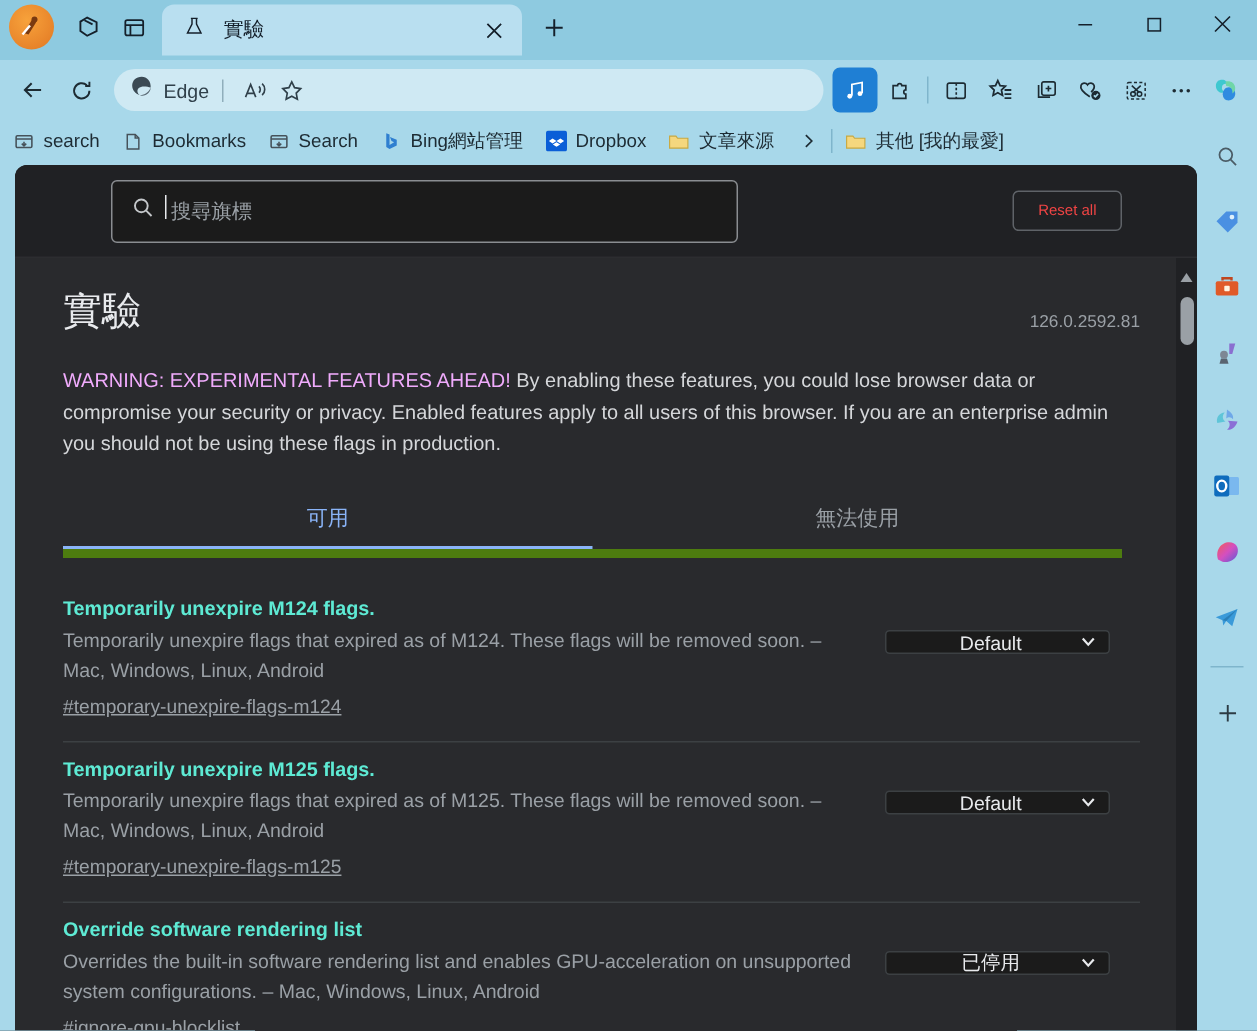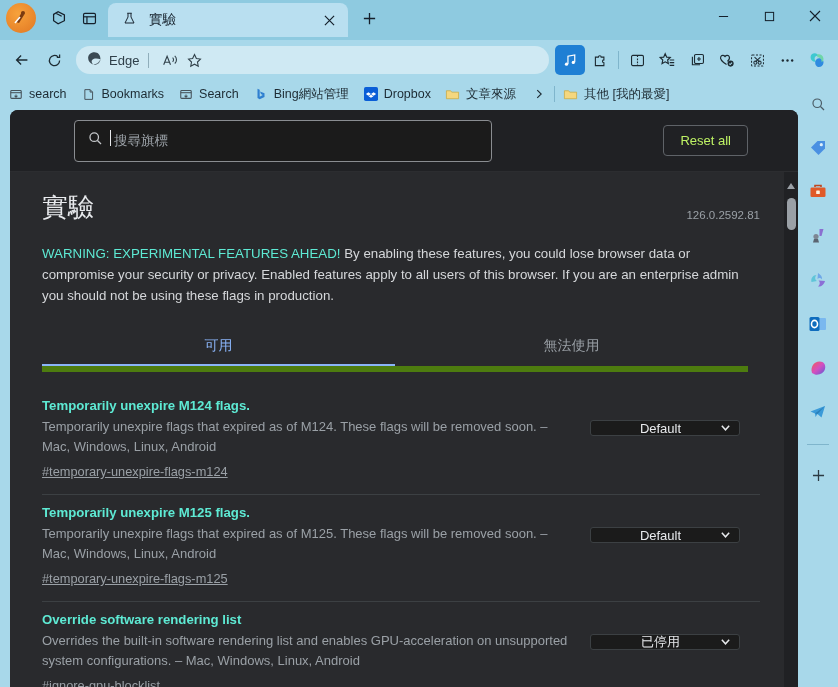--- a/index.html
+++ b/index.html
@@ -97,35 +97,35 @@
     display: flex; align-items: center; padding: 0 12px;
     max-width: 418px; margin-left: 42px; text-align: right;
   }
   .search-ph { font-size: 13.5px; color: #9aa0a6; margin-left: 10px; position: relative; }
   .search-ph::before {
     content:""; position:absolute; left:-4px; top:-2px; width:1px; height:16px; background:#e8eaed;
   }
   .reset-btn {
     margin-left: auto; margin-right: 28px;
     border: 1px solid #5f6368; border-radius: 4px;
-    padding: 7px 16px; font-size: 13px; color: #bef264; background: transparent;
+    padding: 7px 16px; font-size: 10px; color: #ef4444; background: transparent;
   }
   .scrollarea {
     position: absolute; left: 0; top: 62px; width: 788px; height: 515px;
     background: #292a2d; overflow: hidden;
   }
   .content { padding: 18px 38px 0 32px; }
   .title-row { display: flex; align-items: flex-end; margin-bottom: 18px; }
   .page-title { font-size: 26px; color: #e8eaed; font-weight: normal; }
   .version { margin-left: auto; font-size: 11.5px; color: #9aa0a6; padding-bottom: 4px; }
   .warn {
     font-size: 13.3px; line-height: 1.58; color: #d5d7da; margin-bottom: 22px;
     max-width: 706px;
   }
-  .warn b { color: #5eead4; font-weight: normal; }
+  .warn b { color: #f0abfc; font-weight: normal; }
   .tabs { display: flex; border-bottom: 6px solid #4d7c0f; margin-bottom: 16px; max-width: 706px;}
   .tab-item {
     flex: 1; text-align: center; padding: 9px 0 11px 0; font-size: 14px; color: #9aa0a6;
   }
   .tab-item.sel { color: #8ab4f8; box-shadow: inset 0 -2px 0 0 #8ab4f8; }
   .flag {
     display: flex; align-items: flex-start; padding: 10px 0 14px 0;
     border-bottom: 1px solid #3c4043;
   }
   .flag:last-child { border-bottom: none; }

